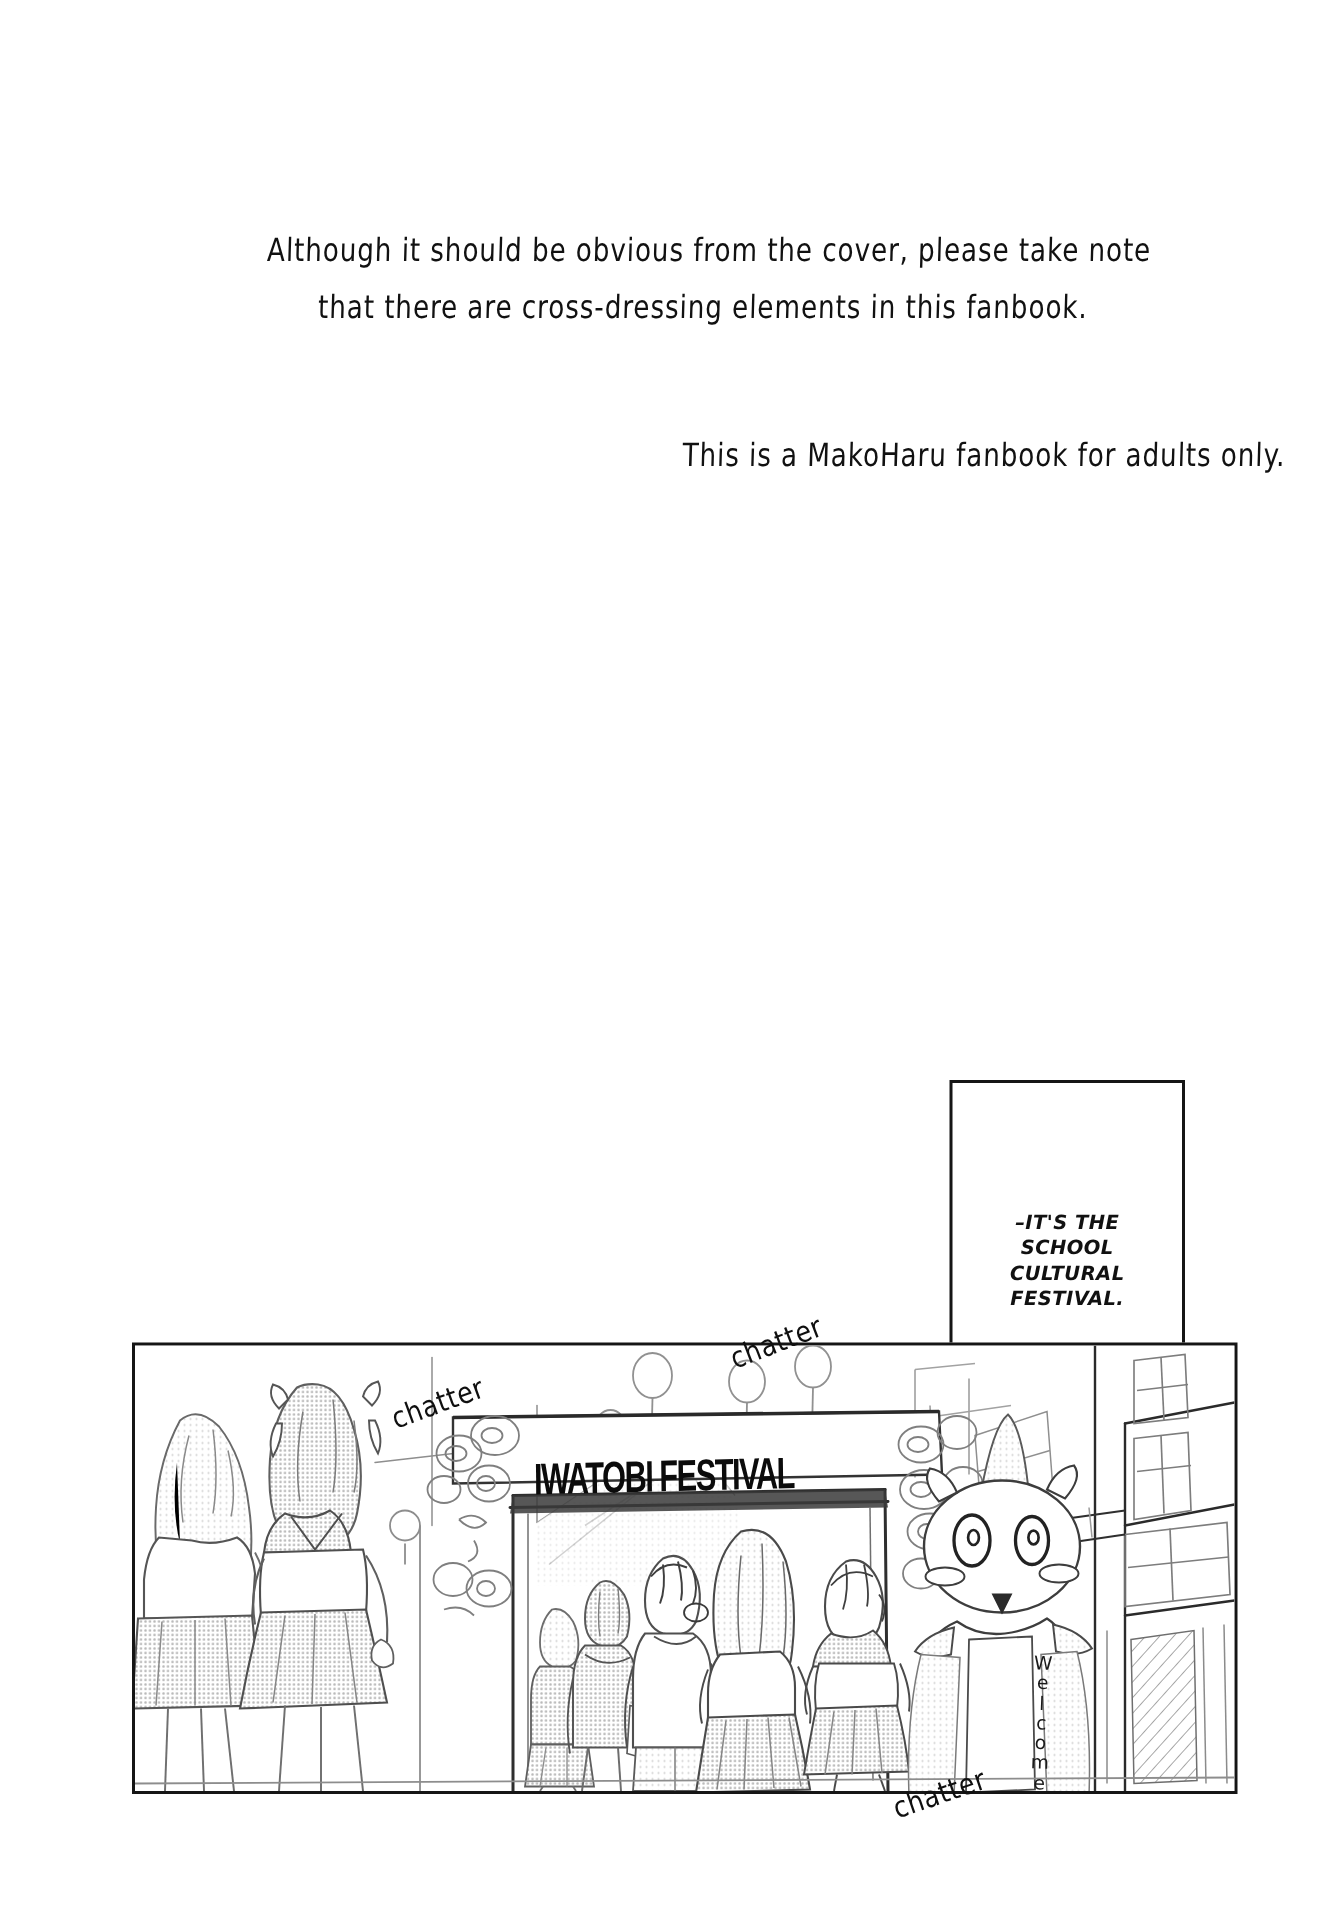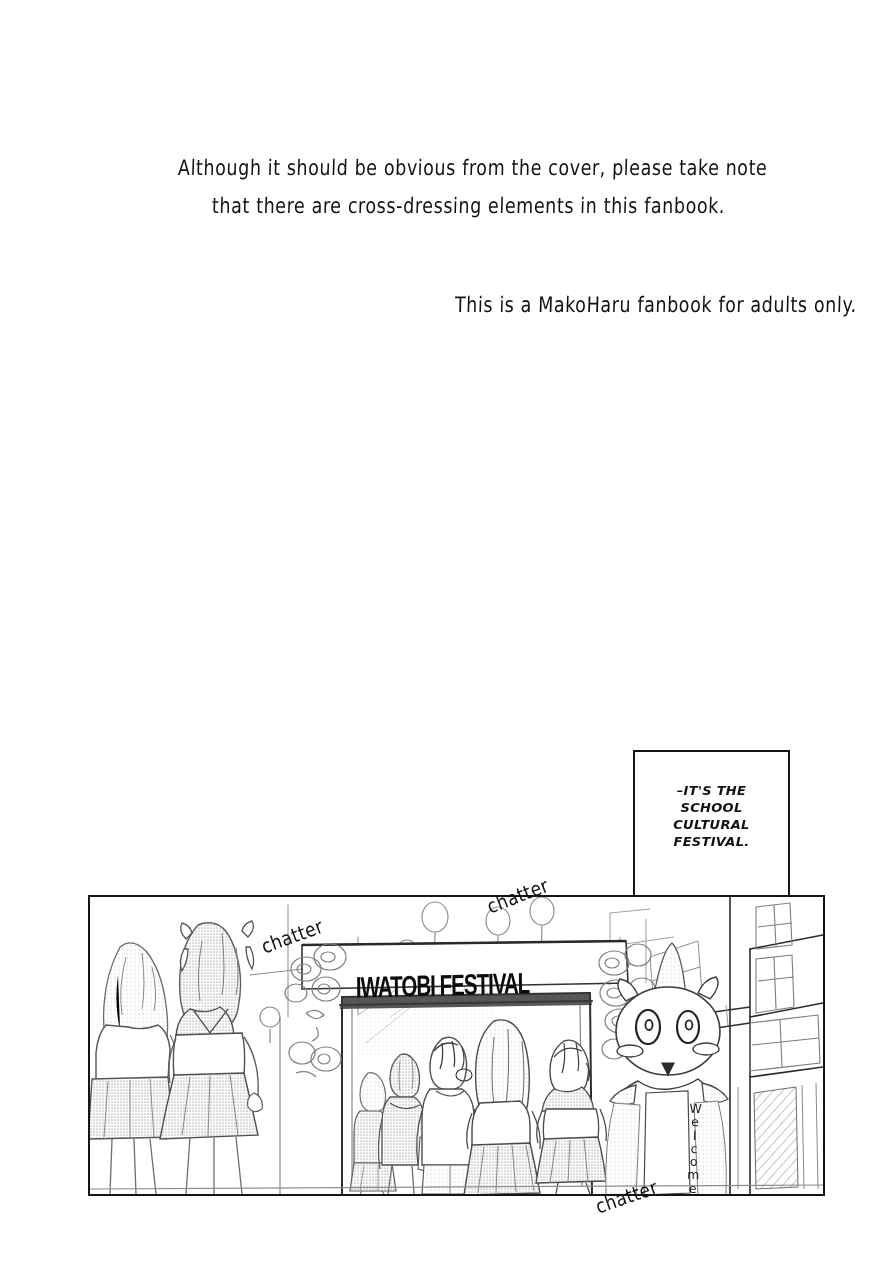--- a/index.html
+++ b/index.html
@@ -21,24 +21,24 @@
     white-space:nowrap;
     transform:scaleY(1.22) skewX(-2deg);
     transform-origin:left center;
   }
   #note-line-1{left:178px;top:160px;}
   #note-line-2{left:212px;top:198px;}
   #note-adult  {left:455px;top:297px;}
 
   
   #dialogue-box{
-    position:absolute;left:633px;top:750px;width:157px;height:212px;
+    position:absolute;left:633px;top:720px;width:157px;height:212px;
     background:#fff;border:2.5px solid #151515;
     box-sizing:border-box;
-    display:flex;align-items:flex-start;justify-content:center;
+    display:flex;align-items:center;justify-content:center;
     padding-top:30px;
   }
   #dialogue-text{
     font-family:"DejaVu Sans",sans-serif;
     font-style:italic;font-weight:bold;
     font-size:13px;line-height:1.32;
     letter-spacing:.3px;
     color:#111;text-align:center;
     white-space:pre-line;
   }

